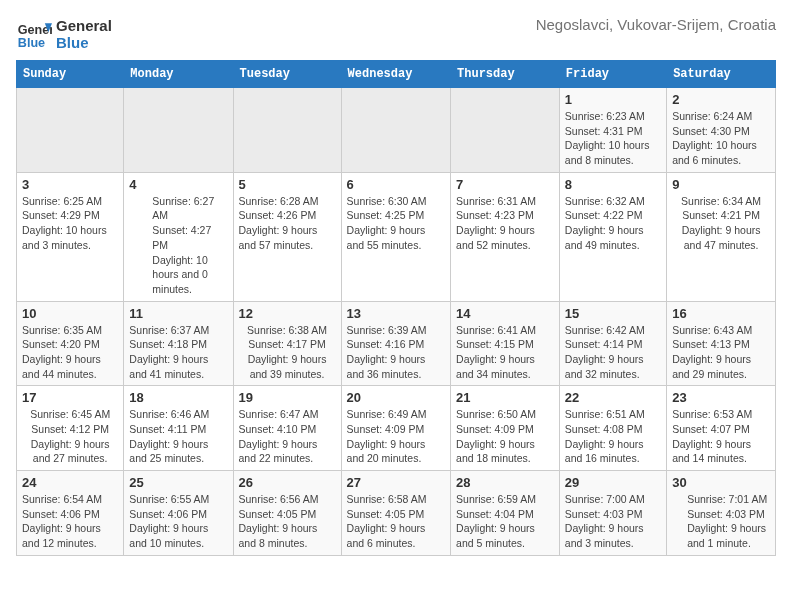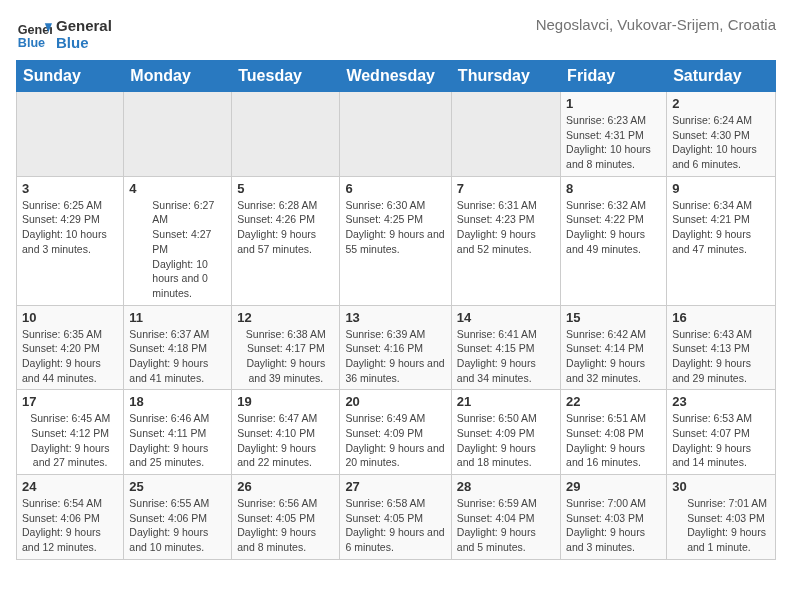--- a/index.html
+++ b/index.html
@@ -40,22 +40,23 @@
     table {
       width: 100%;
       border-collapse: collapse;
       font-size: 11px;
     }
     thead tr th {
       background: #2979c0;
       color: #fff;
       text-align: left;
       padding: 6px 6px;
-      font-size: 16px;
+      font-size: 12px;
       border: 1px solid #2979c0;
+      font-family: Liberation Mono, monospace;
     }
     tbody tr td {
       border: 1px solid #ccc;
       vertical-align: top;
       padding: 4px 5px;
       width: 113px;
       min-height: 80px;
       background: #fff;
     }
     tbody tr:nth-child(odd) td {
@@ -163,21 +164,21 @@
 Daylight: 9 hours and 52 minutes.</div>
         </td>
         <td>
           <div class="day-num">8</div>
           <div class="day-info" style="white-space: pre-line;">Sunrise: 6:32 AM
 Sunset: 4:22 PM
 Daylight: 9 hours and 49 minutes.</div>
         </td>
         <td>
           <div class="day-num">9</div>
-          <div class="day-info" style="white-space: pre-line;">Sunrise: 6:34 AM
+          <div class="day-info" style="white-space: pre-line; text-align: center;">Sunrise: 6:34 AM
 Sunset: 4:21 PM
 Daylight: 9 hours and 47 minutes.</div>
         </td>
       </tr>
       <tr>
         <td>
           <div class="day-num">10</div>
           <div class="day-info" style="white-space: pre-line;">Sunrise: 6:35 AM
 Sunset: 4:20 PM
 Daylight: 9 hours and 44 minutes.</div>

